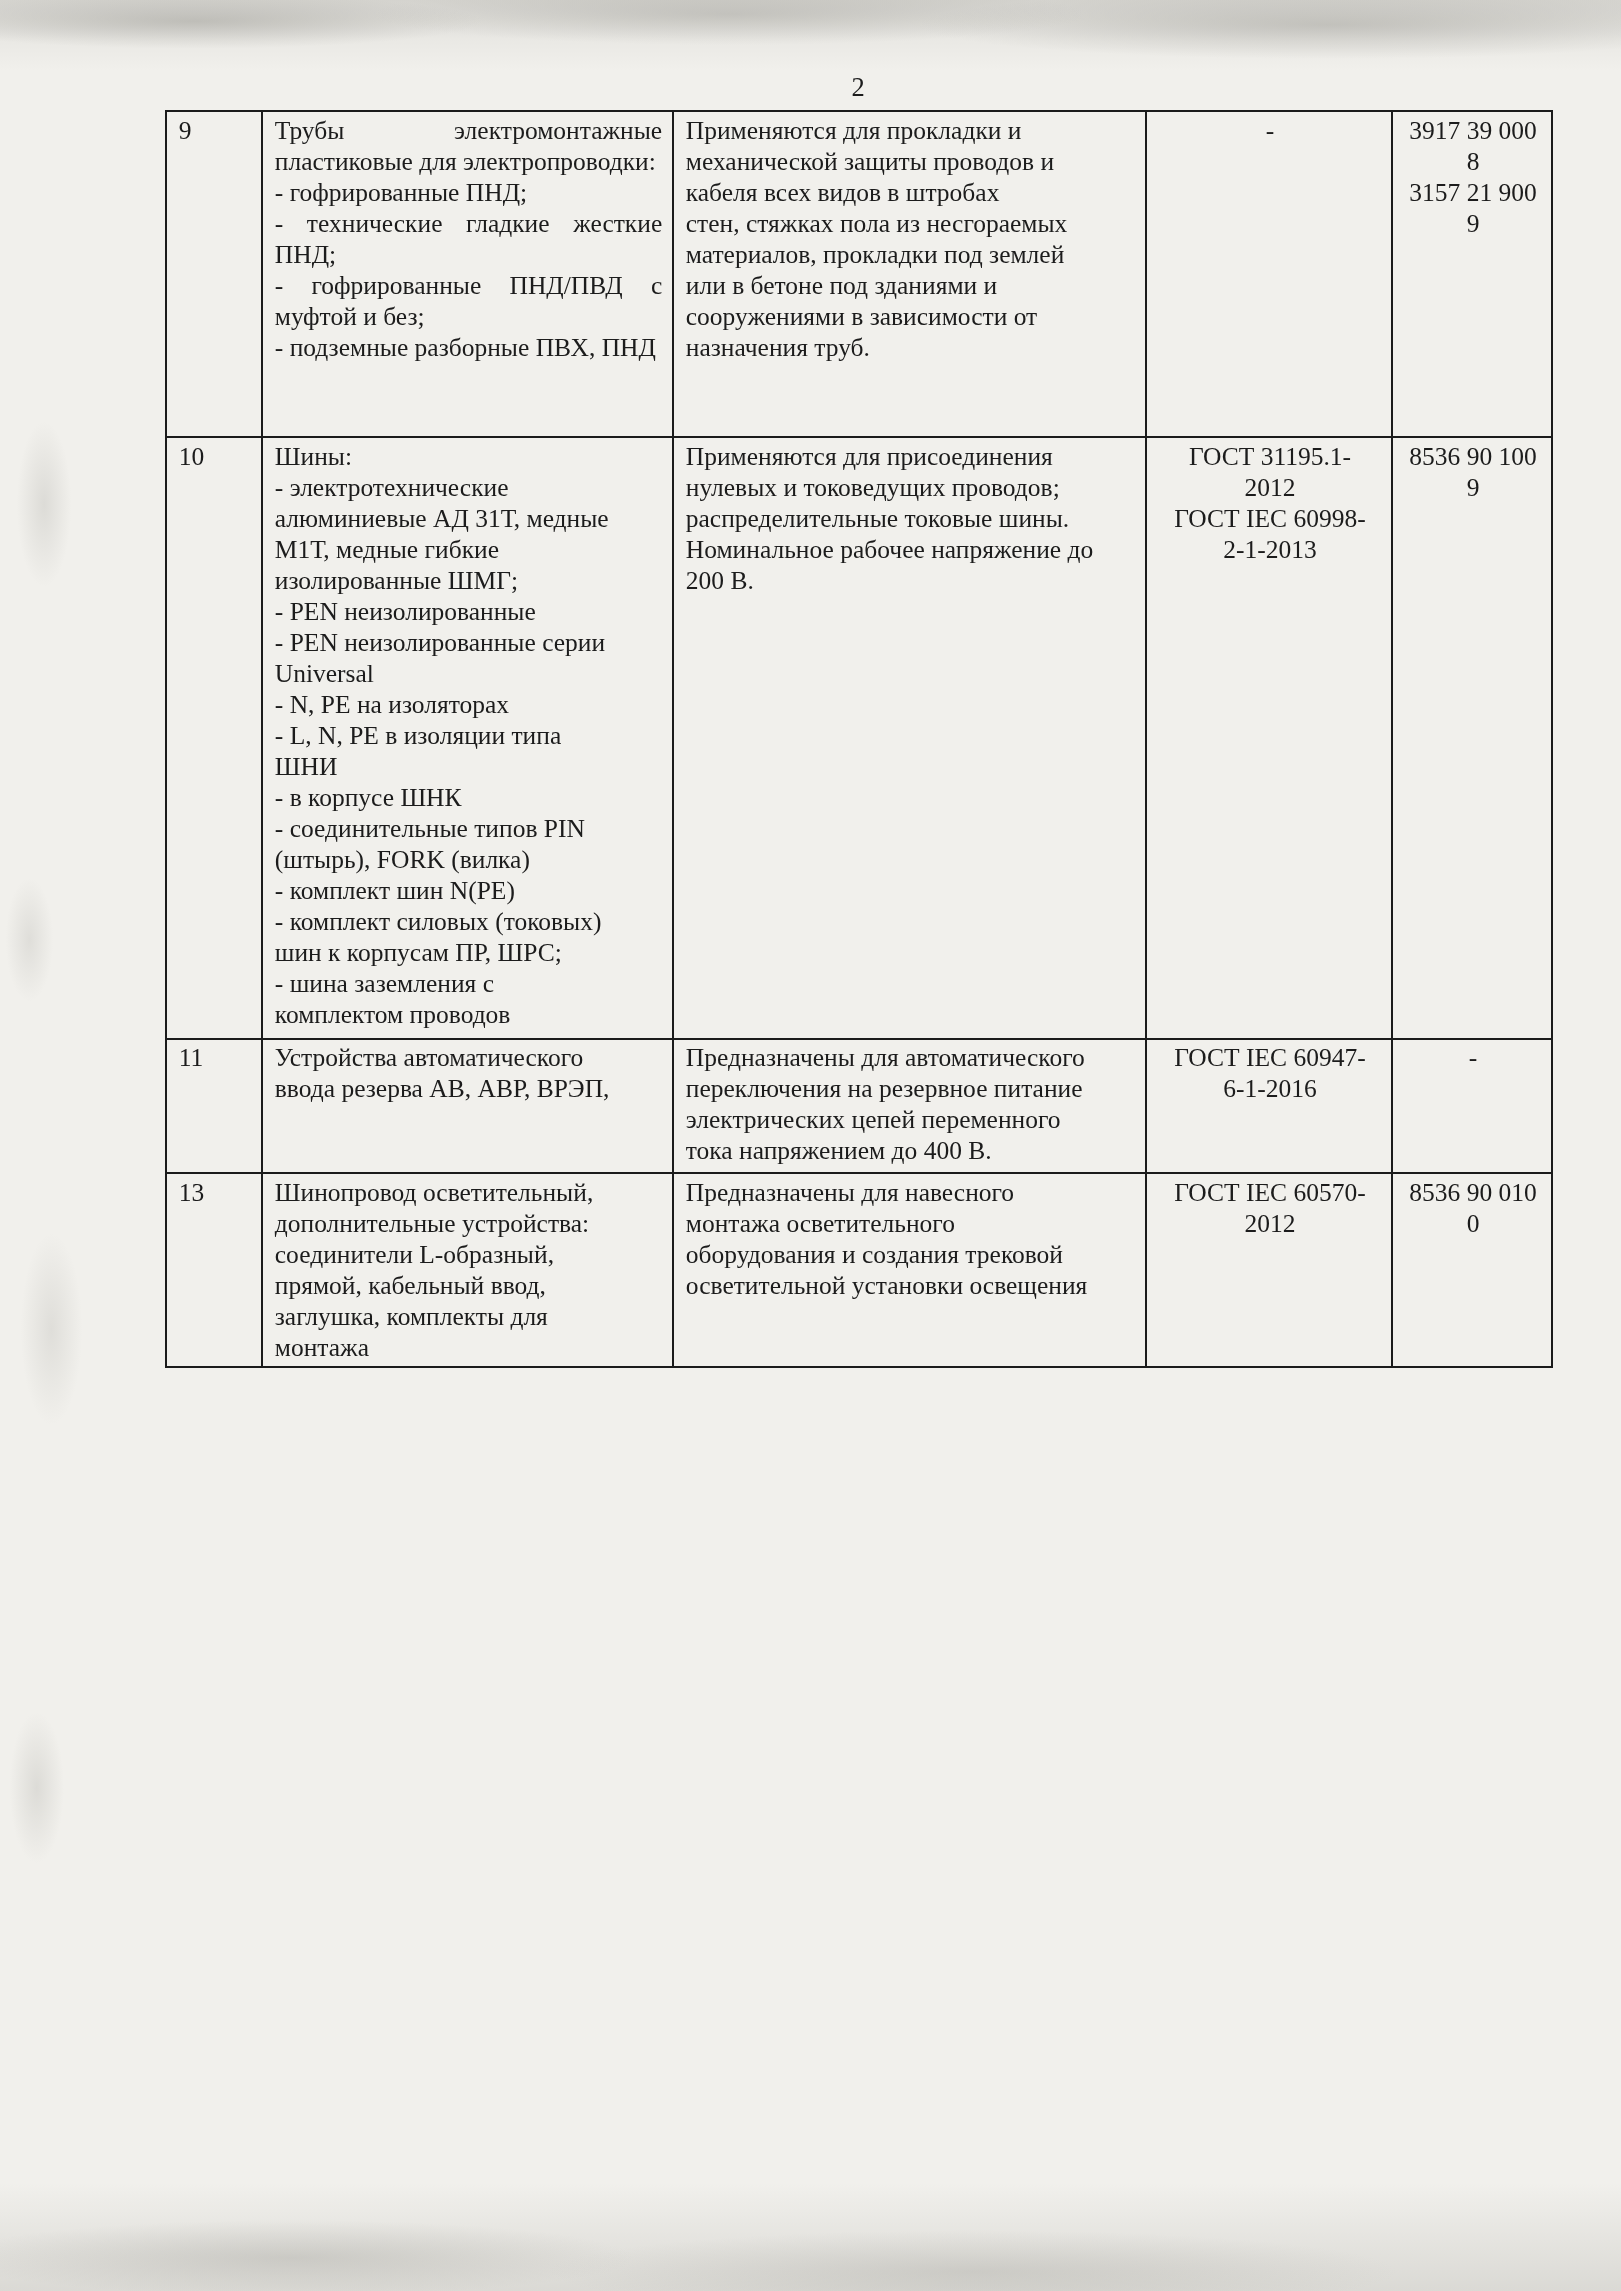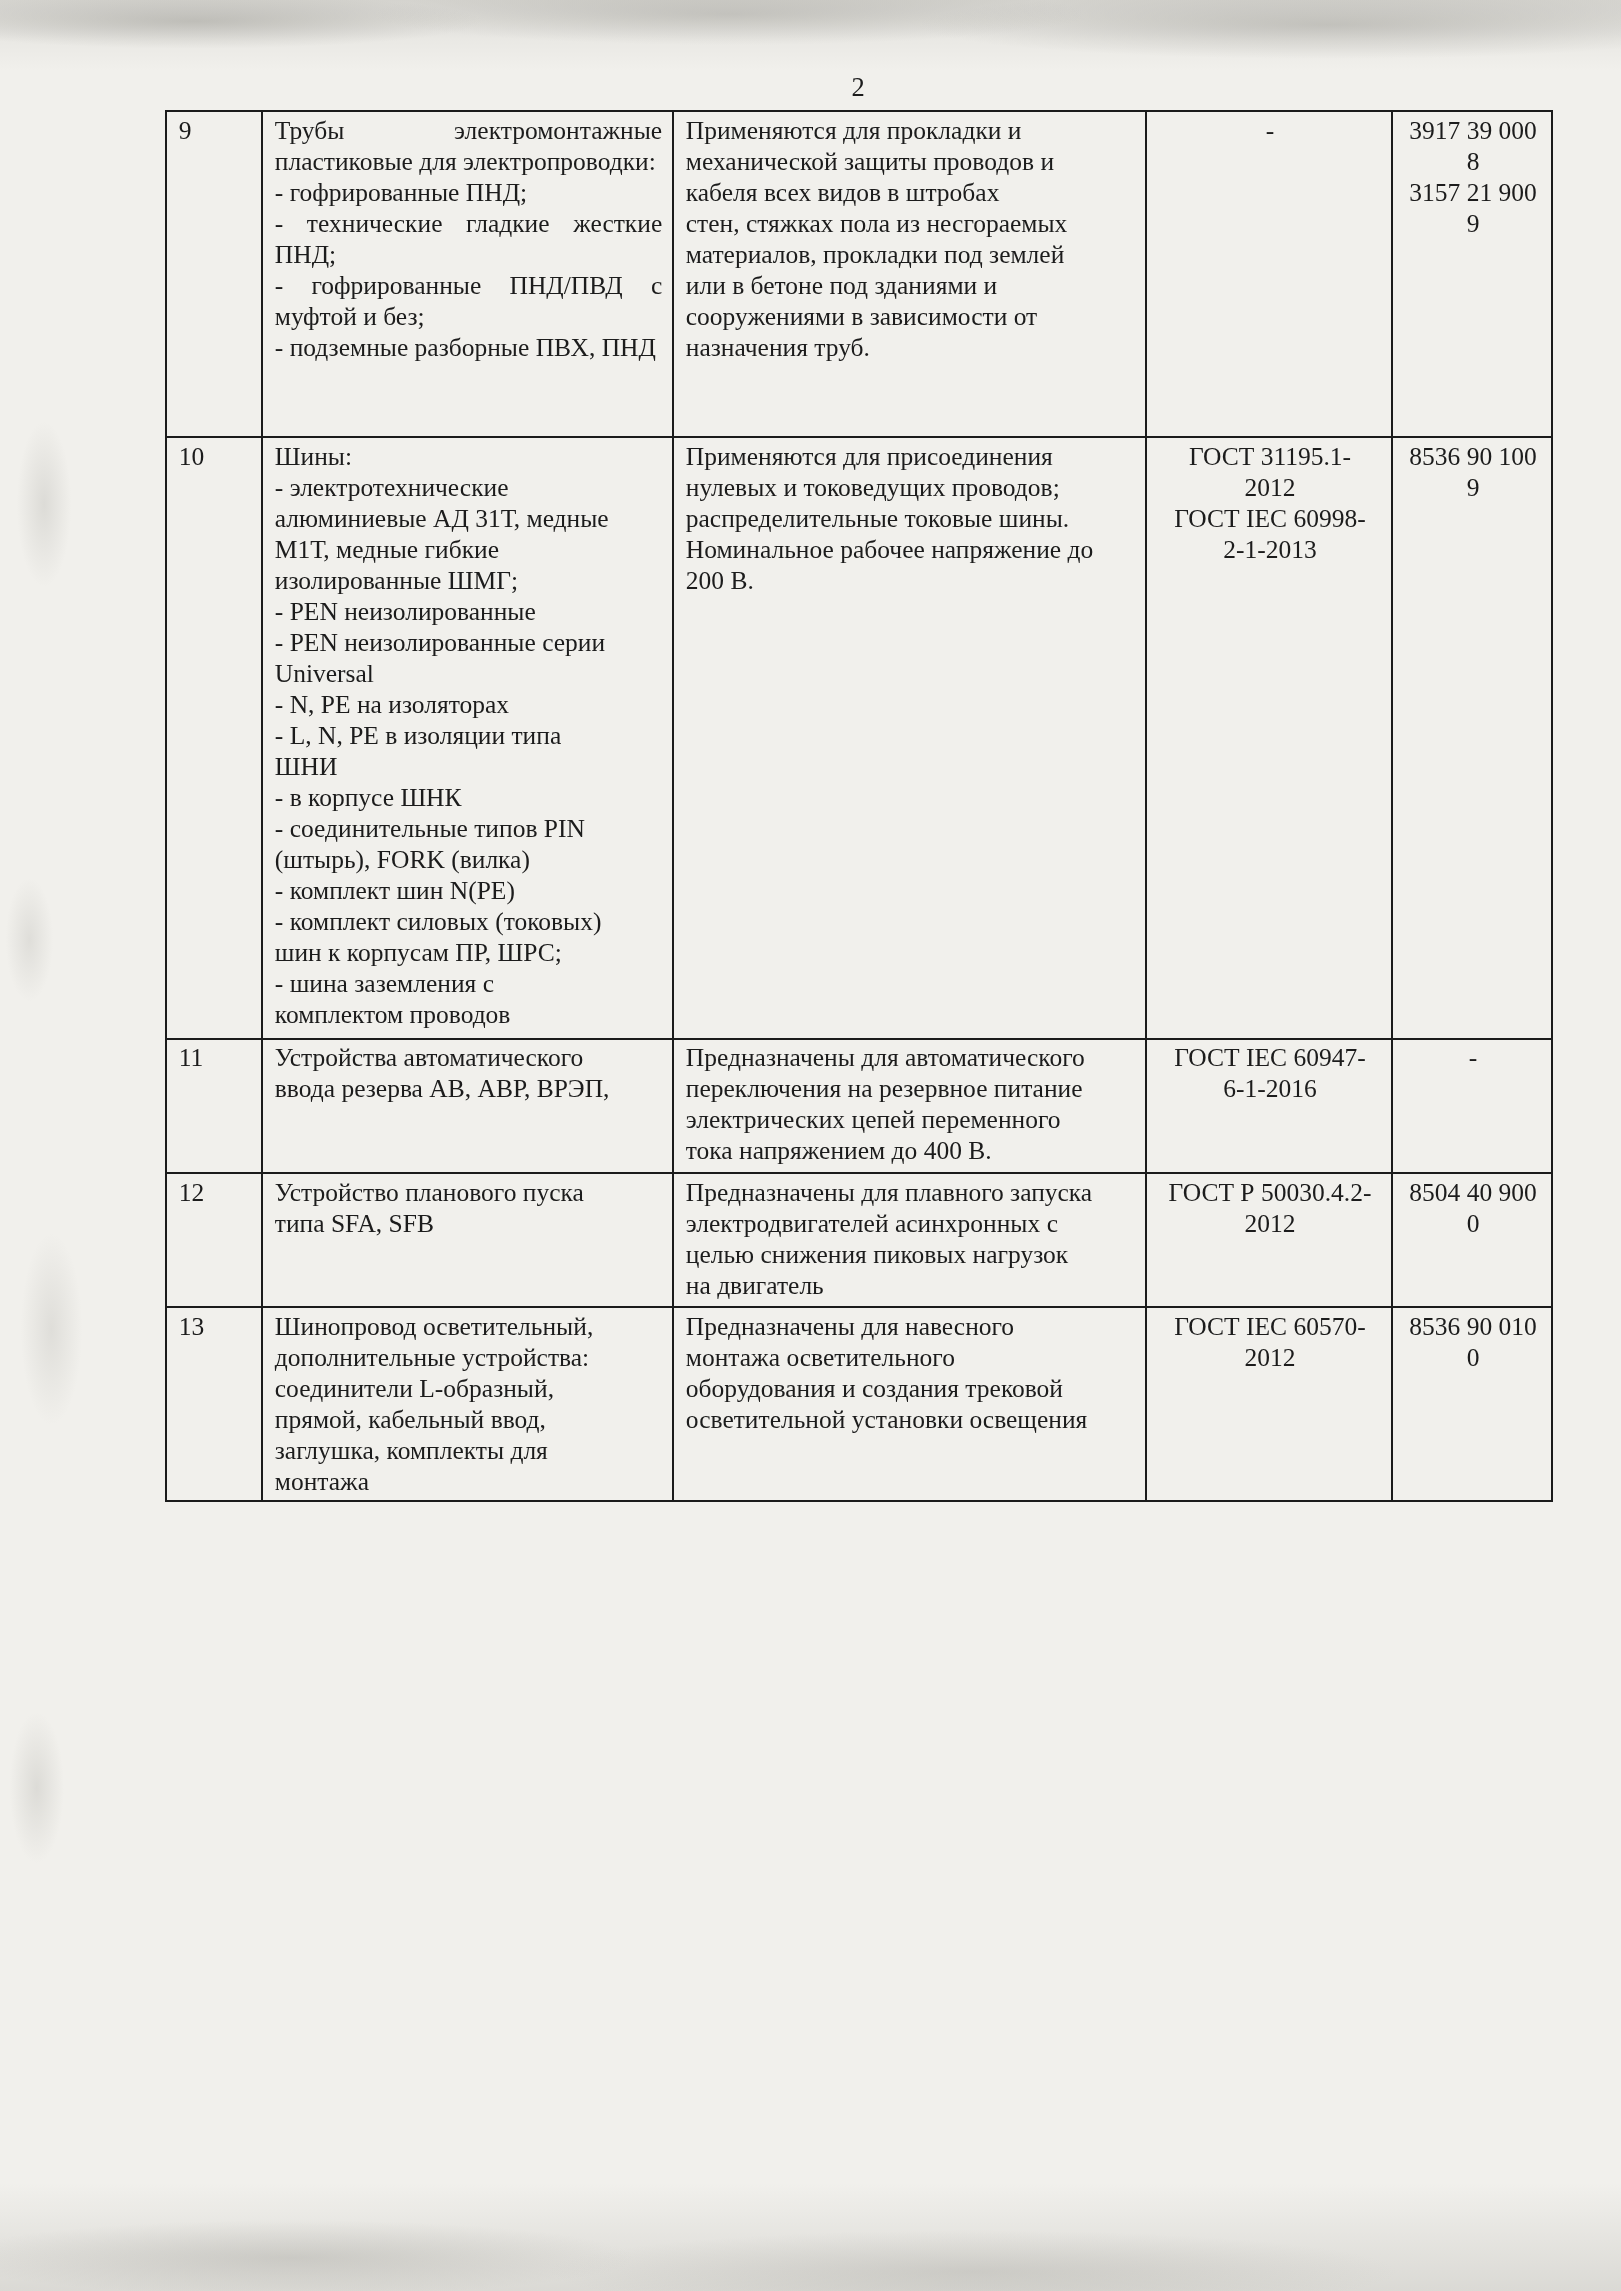--- a/index.html
+++ b/index.html
@@ -167,33 +167,20 @@
       <td class="name">Устройства автоматического
 ввода резерва АВ, АВР, ВРЭП,</td>
       <td class="desc">Предназначены для автоматического
 переключения на резервное питание
 электрических цепей переменного
 тока напряжением до 400 В.</td>
       <td class="gost">ГОСТ IEC 60947-
 6-1-2016</td>
       <td class="code">-</td>
     </tr>
-    <tr class="r12">
-      <td class="num">12</td>
-      <td class="name">Устройство планового пуска
-типа SFA, SFB</td>
-      <td class="desc">Предназначены для плавного запуска
-электродвигателей асинхронных с
-целью снижения пиковых нагрузок
-на двигатель</td>
-      <td class="gost">ГОСТ Р 50030.4.2-
-2012</td>
-      <td class="code">8504 40 900
-0</td>
-    </tr>
     <tr class="r13">
       <td class="num">13</td>
       <td class="name">Шинопровод осветительный,
 дополнительные устройства:
 соединители L-образный,
 прямой, кабельный ввод,
 заглушка, комплекты для
 монтажа</td>
       <td class="desc">Предназначены для навесного
 монтажа осветительного

